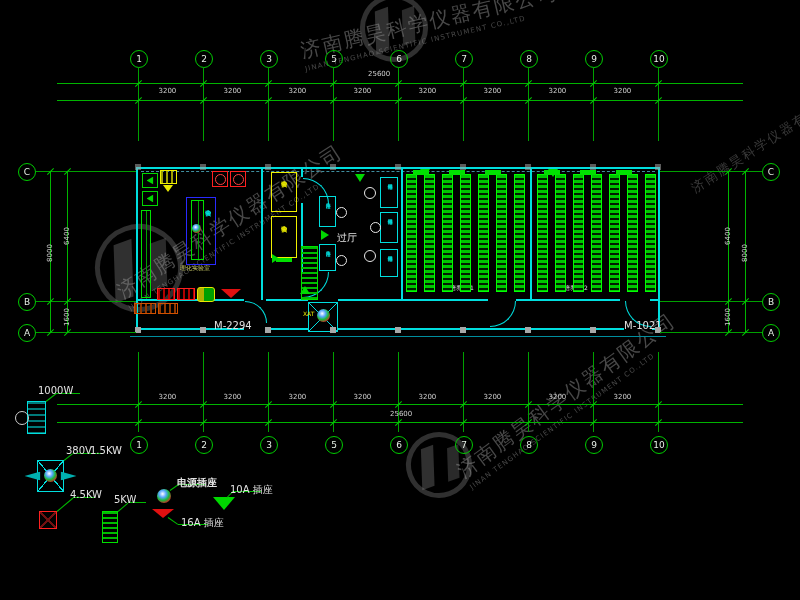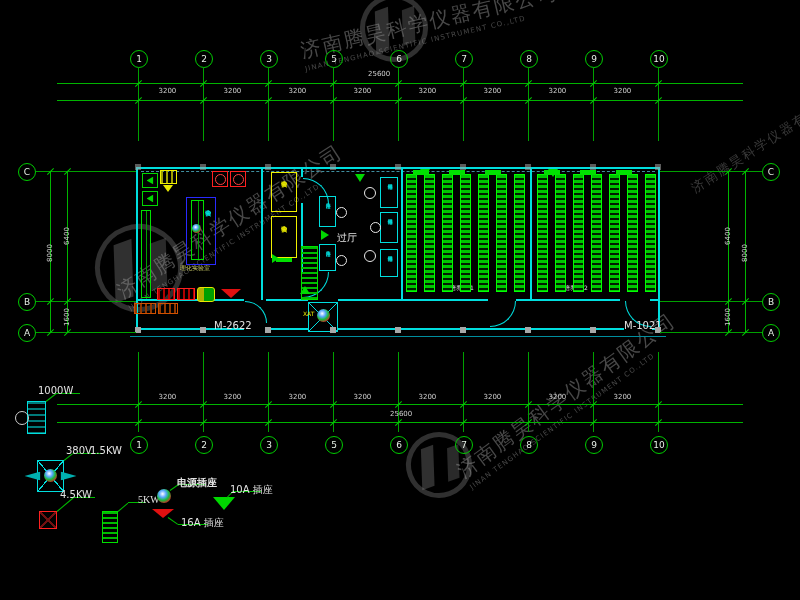--- a/index.html
+++ b/index.html
@@ -112,21 +112,21 @@
   <div class="wall" style="left:338px;top:299px;width:150px;height:2px;"></div>
   <div class="wall" style="left:516px;top:299px;width:104px;height:2px;"></div>
   <div class="wall" style="left:650px;top:299px;width:10px;height:2px;"></div>
 
   <div class="arc arc-ne" style="left:303px;top:178px;width:25px;height:25px;"></div>
   <div class="arc arc-se" style="left:303px;top:272px;width:25px;height:25px;"></div>
   <div class="arc arc-ne" style="left:245px;top:301px;width:21px;height:21px;"></div>
   <div class="arc arc-se" style="left:490px;top:301px;width:25px;height:25px;"></div>
   <div class="arc arc-sw" style="left:625px;top:301px;width:25px;height:25px;"></div>
 
-  <div class="lbl" style="left:214px;top:320px;">M-2622</div>
+  <div class="lbl" style="left:214px;top:320px;">M-2294</div>
   <div class="lbl" style="left:624px;top:320px;">M-1021</div>
 
   <div class="gbench" style="left:141px;top:210px;width:10px;height:88px;"></div>
   <div class="cybox" style="left:142px;top:173px;width:16px;height:15px;border-color:#00d800;"></div>
   <div class="tri-dn grn" style="left:146px;top:177px;width:8px;height:7px;transform:rotate(90deg);"></div>
   <div class="cybox" style="left:142px;top:191px;width:16px;height:15px;border-color:#00d800;"></div>
   <div class="tri-dn grn" style="left:146px;top:195px;width:8px;height:7px;transform:rotate(90deg);"></div>
   <div class="ybox" style="left:160px;top:170px;width:17px;height:14px;background:repeating-linear-gradient(90deg,#a0a000 0 2px,transparent 2px 5px);"></div>
   <div class="tri-dn yel" style="left:163px;top:185px;width:10px;height:7px;"></div>
   <div class="redbox" style="left:212px;top:171px;width:16px;height:16px;"></div>
@@ -205,26 +205,26 @@
   <div class="sphere" style="left:44px;top:469px;width:13px;height:13px;"></div>
   <div class="ldr" style="left:64px;top:460px;width:11px;transform:rotate(-38deg);"></div>
   <div class="ldr" style="left:73px;top:453px;width:30px;"></div>
   <div class="lbl" style="left:66px;top:445px;">380V</div>
   <div class="lbl" style="left:90px;top:445px;">1.5KW</div>
 
   <div class="redbox" style="left:39px;top:511px;width:18px;height:18px;
        background:linear-gradient(45deg,transparent 46%,#701010 46% 54%,transparent 54%),linear-gradient(-45deg,transparent 46%,#701010 46% 54%,transparent 54%);"></div>
   <div class="ldr" style="left:57px;top:511px;width:21px;transform:rotate(-40deg);"></div>
   <div class="ldr" style="left:73px;top:497px;width:22px;"></div>
-  <div class="lbl" style="left:60px;top:489px;">4.5KW</div>
+  <div class="lbl" style="left:70px;top:489px;">4.5KW</div>
 
   <div class="stair" style="left:102px;top:511px;width:16px;height:32px;"></div>
   <div class="ldr" style="left:118px;top:511px;width:13px;transform:rotate(-40deg);"></div>
   <div class="ldr" style="left:128px;top:502px;width:18px;"></div>
-  <div class="lbl" style="left:138px;top:494px;font-family:Liberation Serif, serif;">5KW</div>
+  <div class="lbl" style="left:114px;top:494px;">5KW</div>
 
   <div class="sphere" style="left:157px;top:489px;width:14px;height:14px;"></div>
   <div class="ldr" style="left:170px;top:490px;width:10px;transform:rotate(-35deg);"></div>
   <div class="ldr" style="left:178px;top:484px;width:28px;"></div>
   <div class="lbl" style="left:177px;top:476px;font-weight:bold;">电源插座</div>
 
   <div class="tri-dn red" style="left:152px;top:509px;width:22px;height:9px;"></div>
   <div class="ldr" style="left:168px;top:517px;width:12px;transform:rotate(35deg);"></div>
   <div class="ldr" style="left:178px;top:524px;width:30px;"></div>
   <div class="lbl" style="left:181px;top:516px;">16A 插座</div>

